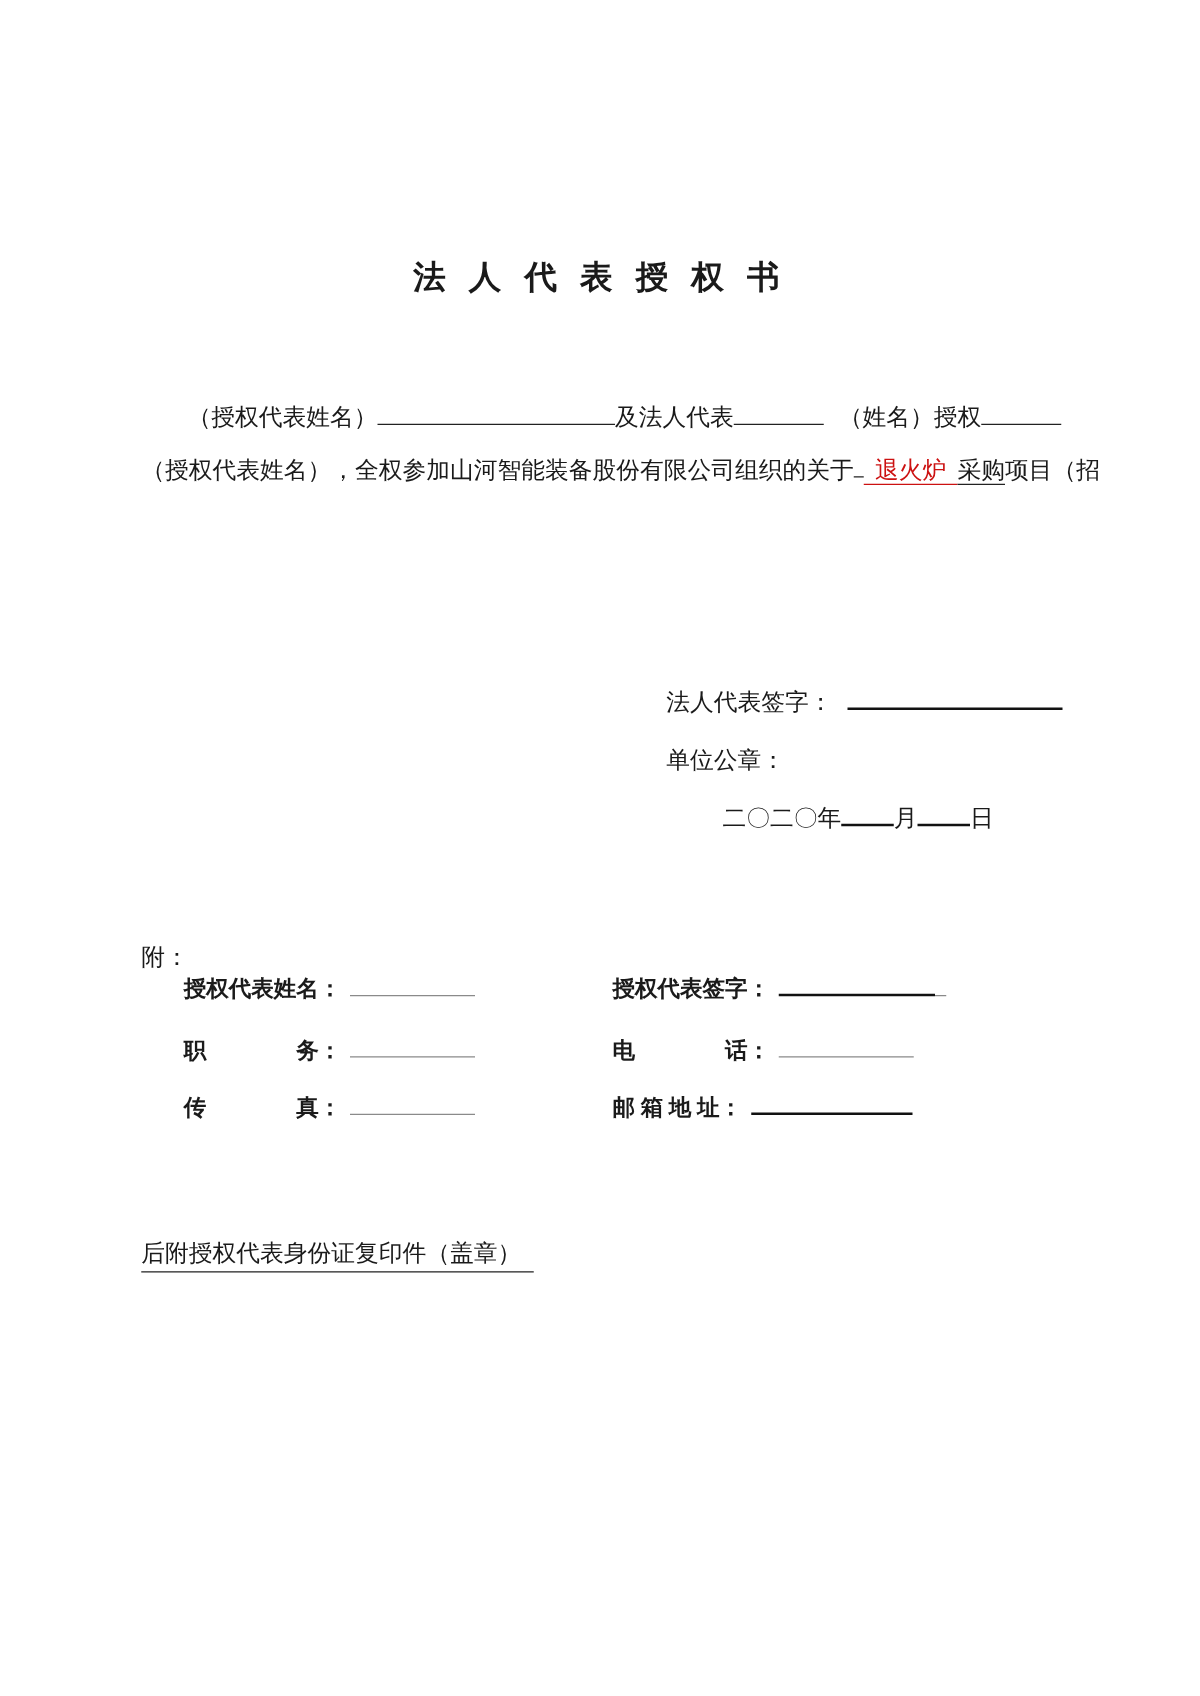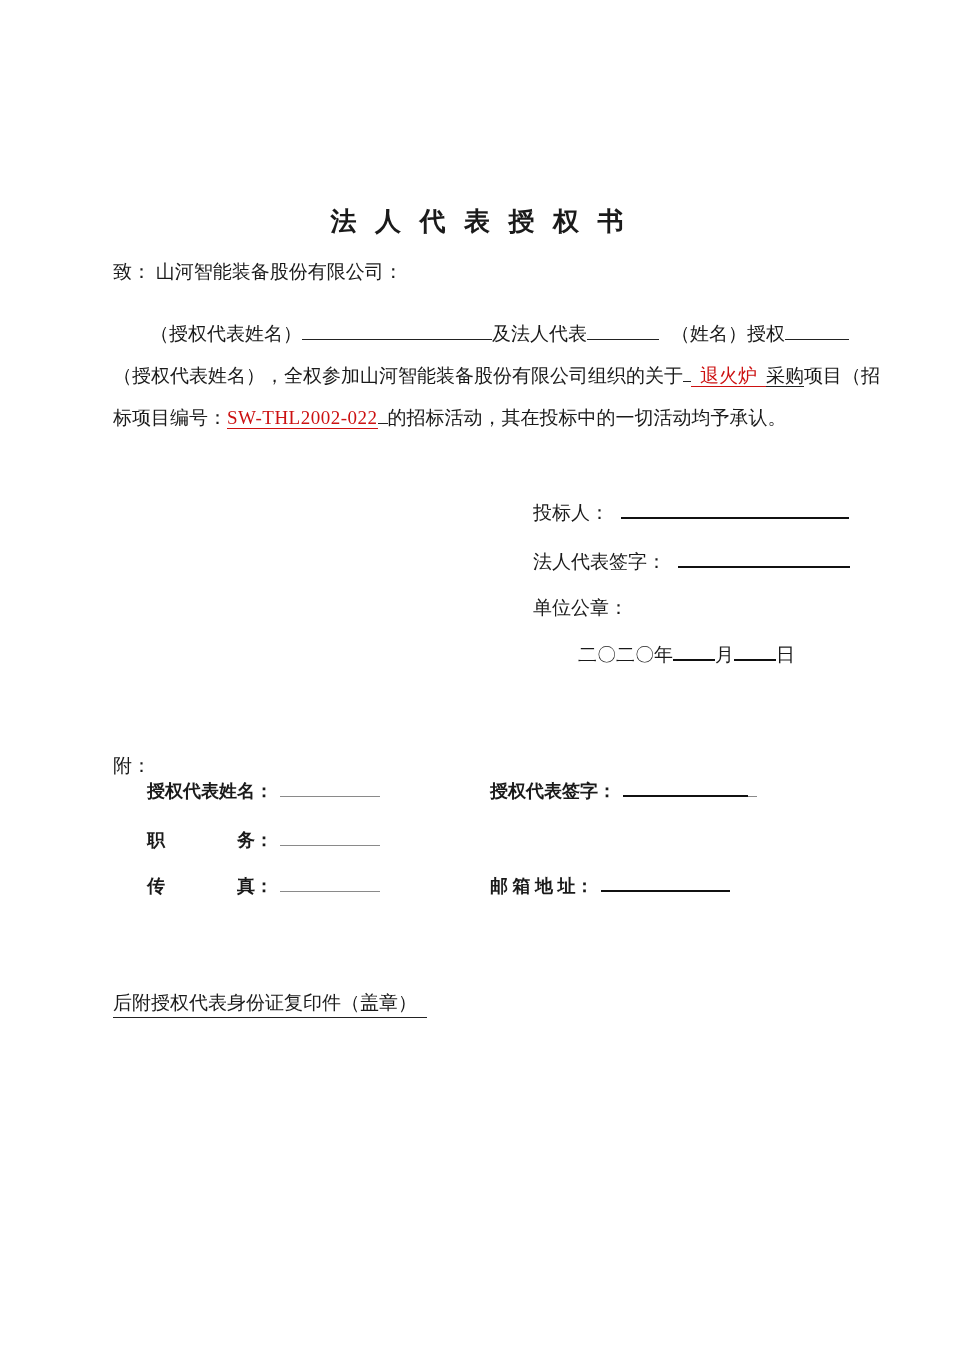--- a/index.html
+++ b/index.html
@@ -79,37 +79,30 @@
     padding-right: 10px; padding-bottom: 1px;
   }
 </style>
 </head>
 <body>
 
 <div class="page">
 
   <div class="abs doc-title">法 人 代 表 授 权 书</div>
 
-  <div class="abs body-text salutation">致： 山河智能装备股份有限公司：</div>
 
   <div class="abs body-text para-line1">
     <span>（授权代表姓名）</span><span class="blank" style="width:190px"></span><span>及法人代表</span><span class="blank" style="width:72px"></span><span class="gap-before">（姓名）授权</span><span class="blank" style="width:64px"></span>
   </div>
 
   <div class="abs body-text para-line2">
     <span>（授权代表姓名），全权参加山河智能装备股份有限公司组织的关于</span><span class="blank" style="width:8px"></span><span class="red-fill">退火炉</span><span class="black-underlined">采购</span><span>项目（招</span>
   </div>
 
-  <div class="abs body-text para-line3">
-    <span>标项目编号：</span><span class="red-code">SW-THL2002-022</span><span class="blank" style="width:10px"></span><span>的招标活动，其在投标中的一切活动均予承认。</span>
-  </div>
 
-  <div class="abs sig-label sig-bidder">
-    <span>投标人：</span><span class="blank sig-blank-bidder gap-before"></span>
-  </div>
 
   <div class="abs sig-label sig-legal">
     <span>法人代表签字：</span><span class="blank sig-blank-legal gap-before"></span>
   </div>
 
   <div class="abs sig-label sig-seal">
     <span>单位公章：</span>
   </div>
 
   <div class="abs sig-date">
@@ -121,20 +114,23 @@
   <div class="abs attach-row row1 col-left">
     <span>授权代表姓名：</span><span class="blank thin w100 attach-blank"></span>
   </div>
   <div class="abs attach-row row1 col-right">
     <span>授权代表签字：</span><span class="blank bold w125 attach-blank"></span><span class="blank thin tail"></span>
   </div>
 
   <div class="abs attach-row row2 col-left">
     <span>职　　　　务：</span><span class="blank thin w100 attach-blank"></span>
   </div>
+  <div class="abs attach-row row2 col-right">
+    <span>电　　　　话：</span><span class="blank thin w108 attach-blank"></span>
+  </div>
 
   <div class="abs attach-row row3 col-left">
     <span>传　　　　真：</span><span class="blank thin w100 attach-blank"></span>
   </div>
   <div class="abs attach-row row3 col-right">
     <span>邮 箱 地  址：</span><span class="blank bold w129 attach-blank"></span>
   </div>
 
   <div class="abs footer-note">后附授权代表身份证复印件（盖章）</div>
 

